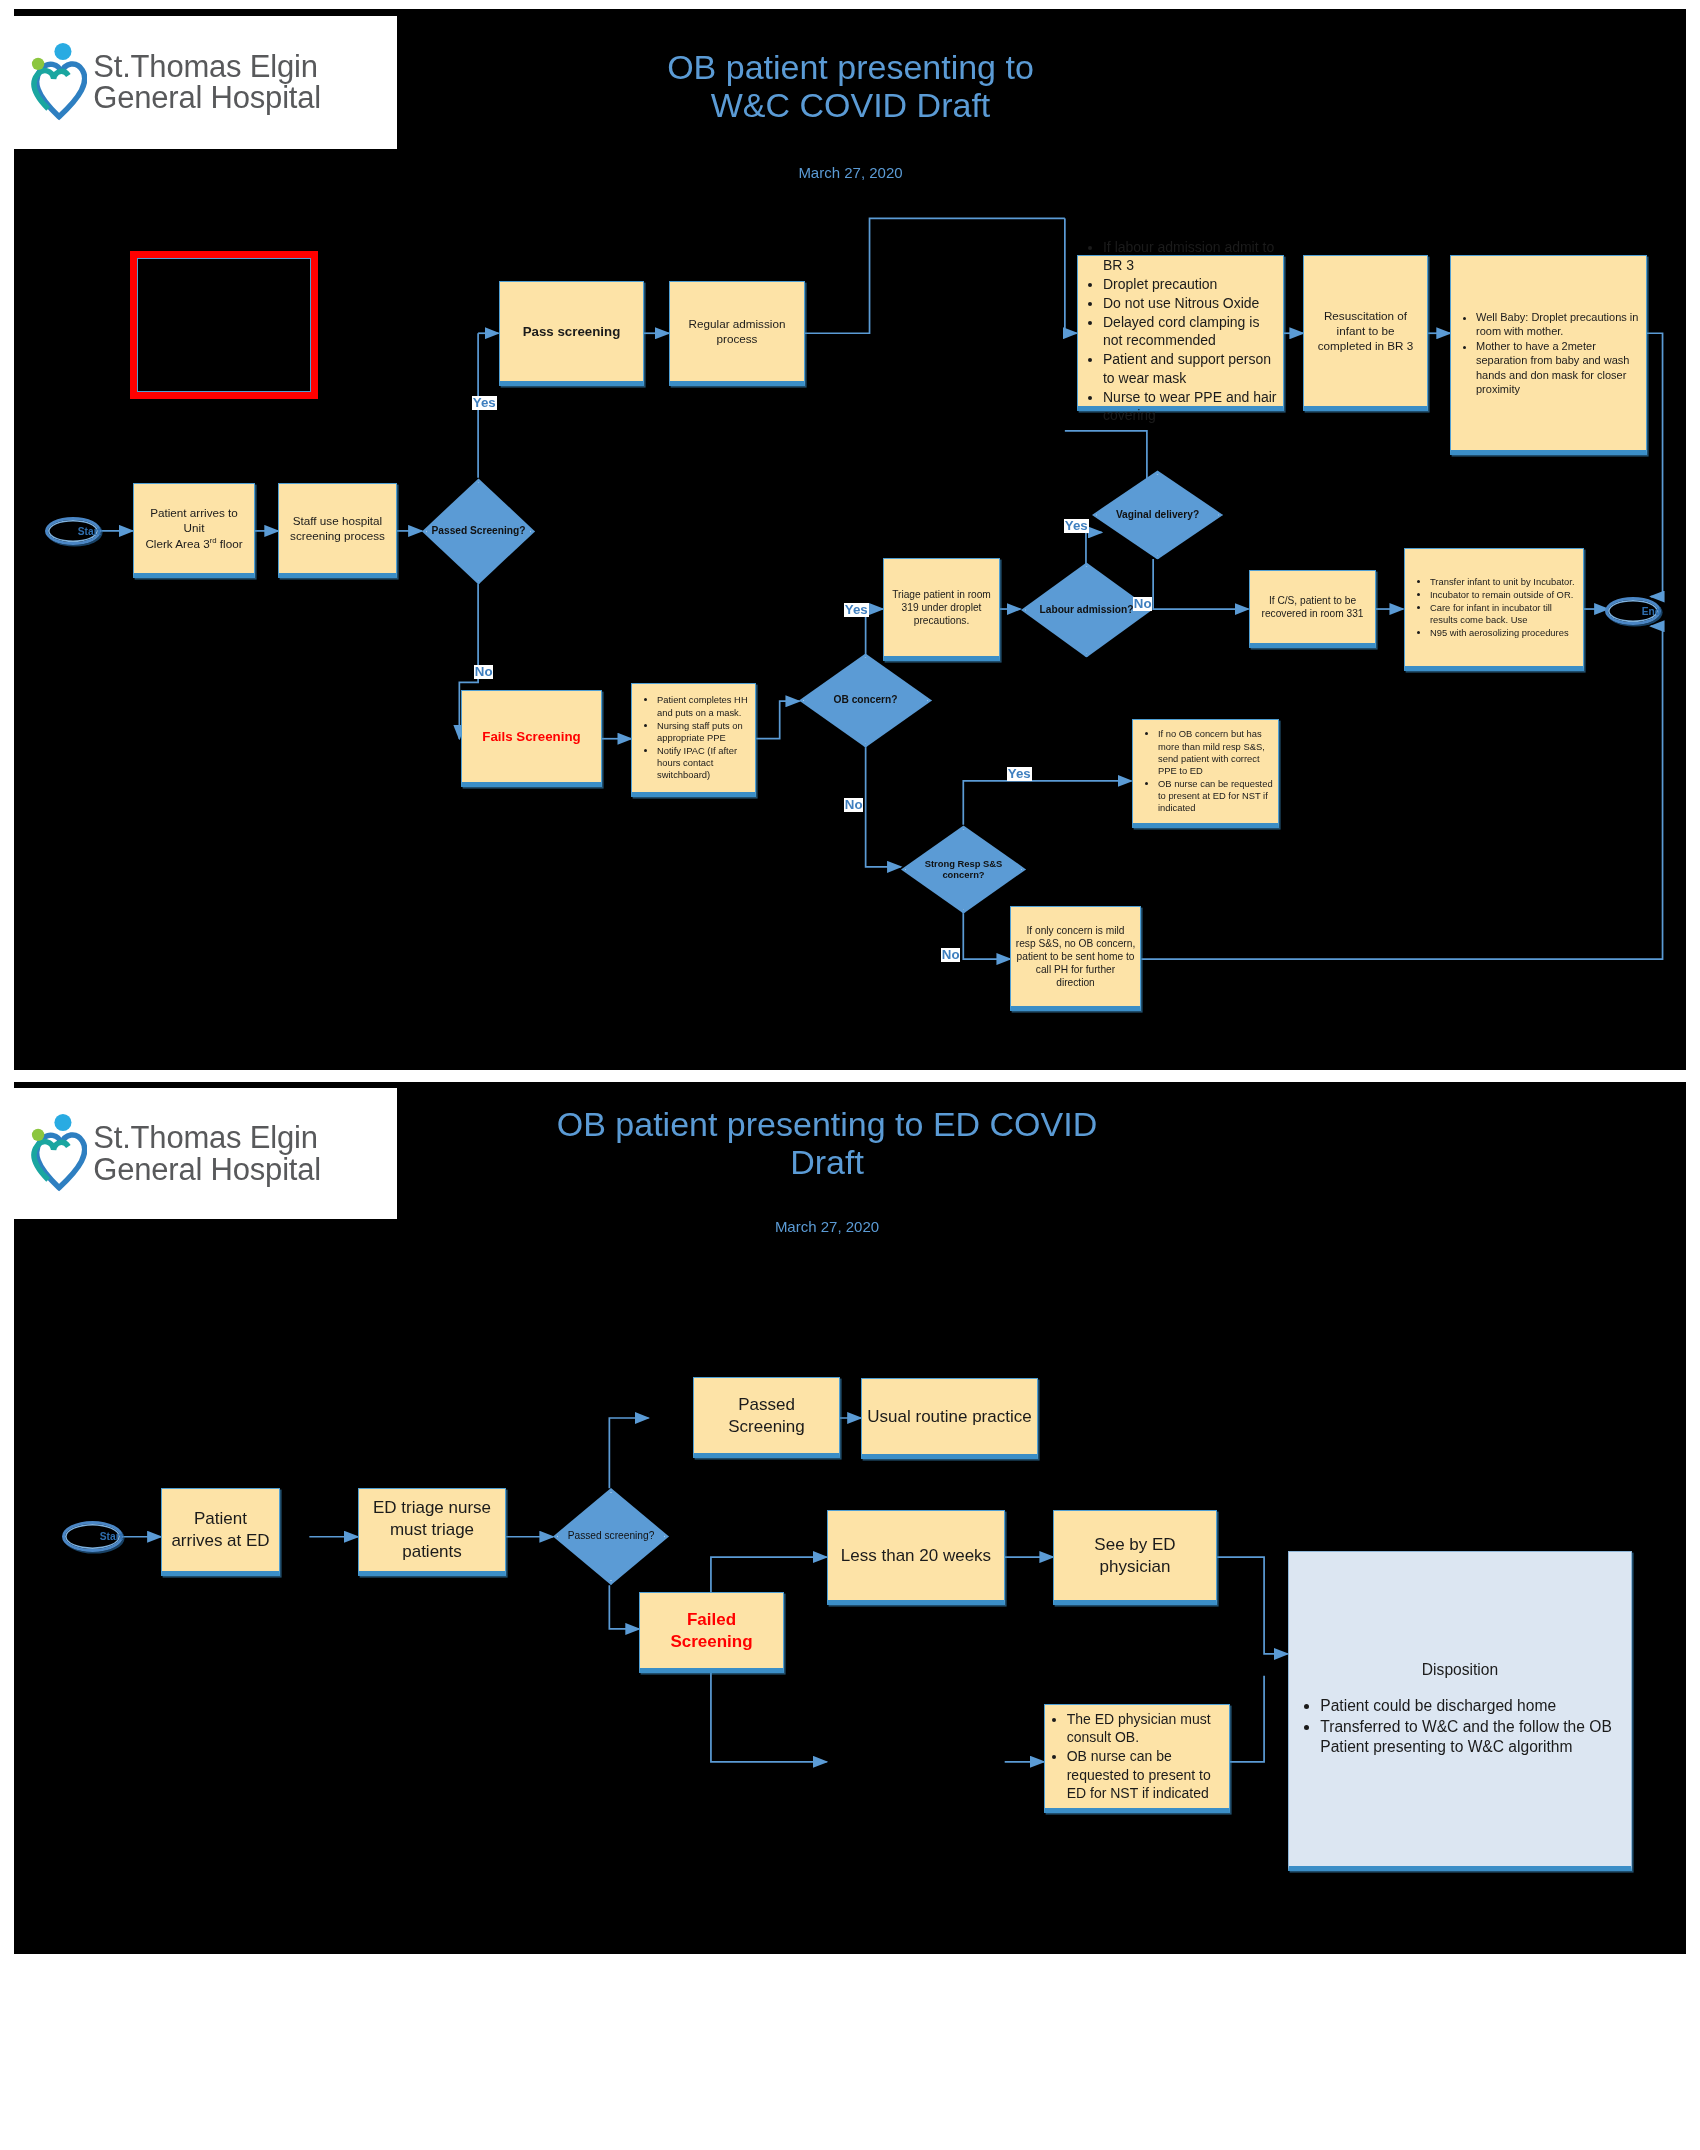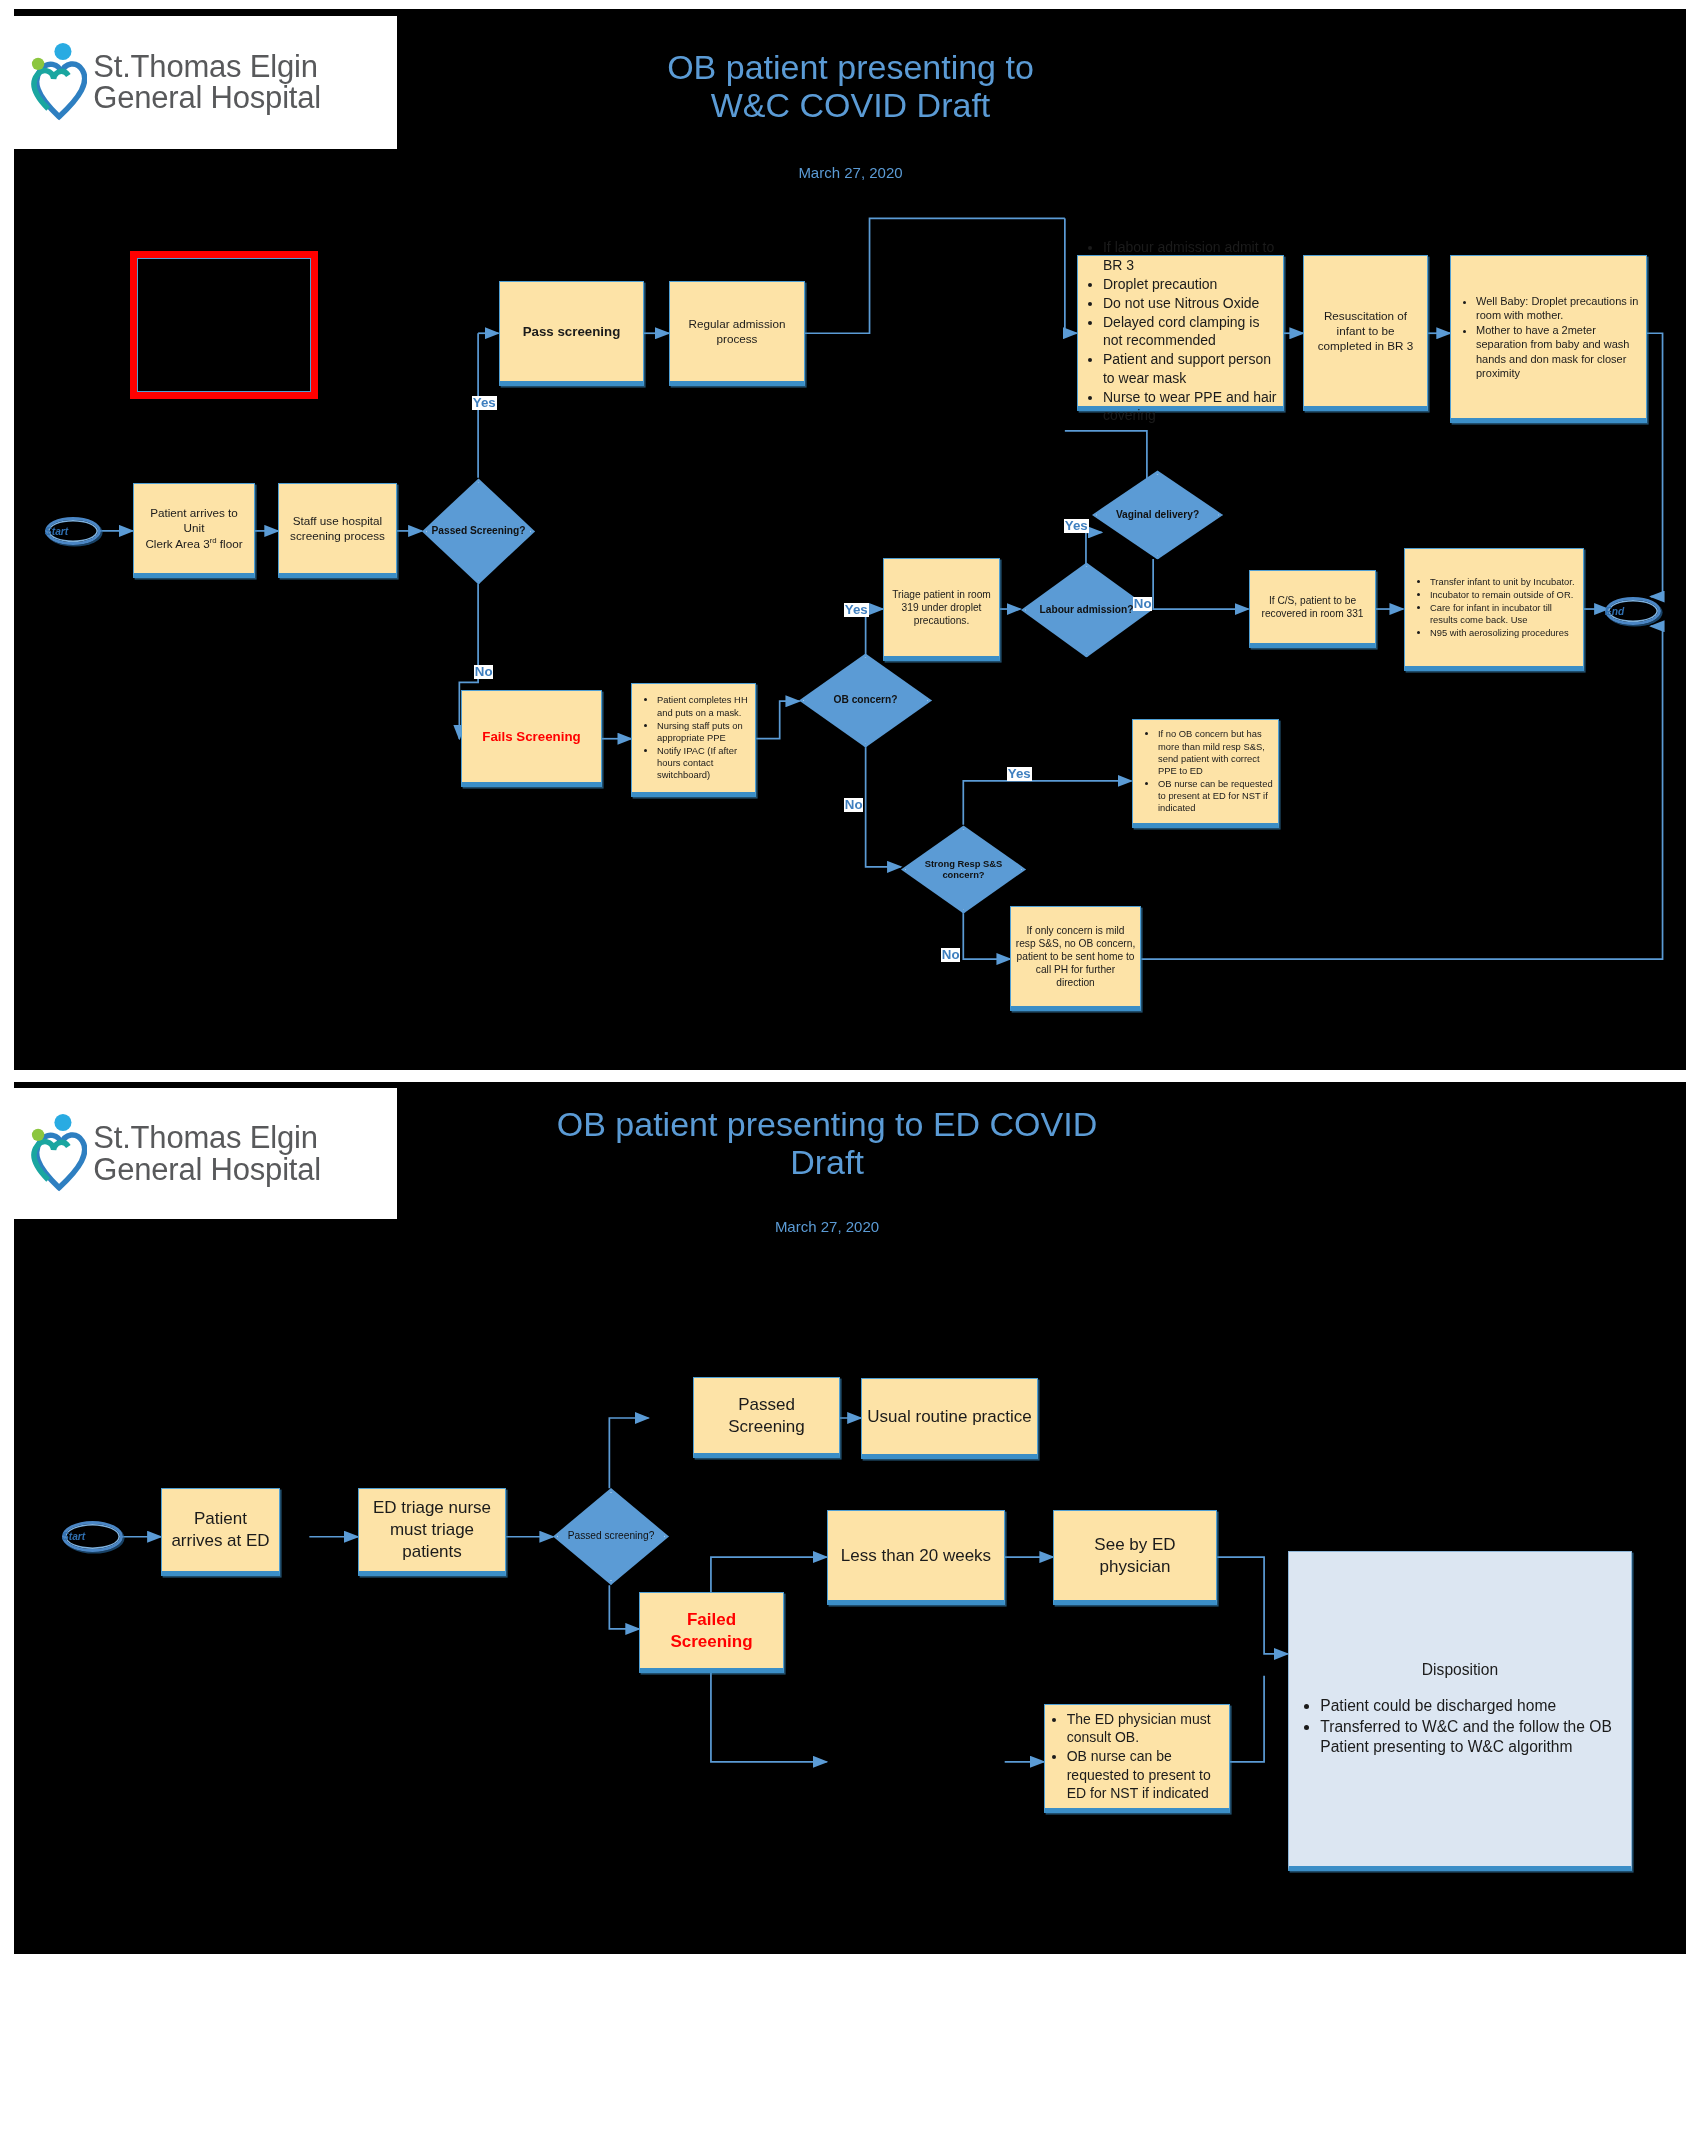--- a/index.html
+++ b/index.html
@@ -39,21 +39,21 @@
   
   .diamond{position:absolute;display:flex;align-items:center;justify-content:center;}
   .diamond .shape{position:absolute;inset:0;background:#5b9bd5;
      clip-path:polygon(50% 0,100% 50%,50% 100%,0 50%);
      box-shadow:2.3px 2.3px 0 rgba(40,110,170,.8);}
   .diamond .shape:after{content:"";position:absolute;inset:3.9px;border:0.8px solid rgba(255,255,255,.55);
      clip-path:polygon(50% 0,100% 50%,50% 100%,0 50%);}
   .diamond .dlabel{position:relative;z-index:2;text-align:center;color:#111;font-weight:bold;line-height:1.2;padding:0 4.7px;font-family:"Liberation Sans",sans-serif;}
 
   
-  .term{position:absolute;display:flex;align-items:center;justify-content:flex-start;font-style:italic;}
+  .term{position:absolute;display:flex;align-items:center;justify-content:flex-end;}
   .term .ring{position:absolute;inset:0;border:3.9px solid #4a86c5;border-radius:50%;
      box-shadow:inset 0 0 0 1.6px #7fb2de, 1.6px 1.6px 0 rgba(40,110,170,.6);}
   .term .tlabel{position:relative;z-index:2;color:#2f6fb0;font-weight:bold;font-size:10.2px;font-family:"Liberation Sans",sans-serif;}
 
   
   .elabel{position:absolute;background:#ffffff;color:#3f7fbf;font-weight:bold;font-size:13.3px;
           padding:0 0.8px;line-height:1.05;font-family:"Liberation Sans",sans-serif;}
 
   svg.wires{position:absolute;left:0;top:0;overflow:visible;pointer-events:none;}
   svg.wires path,svg.wires line{fill:none;stroke:#5b9bd5;stroke-width:2.2;}
@@ -183,21 +183,21 @@
           <li>Patient and  support person to wear mask</li>
           <li>Nurse to wear PPE and hair covering</li>
         </ul>
       </div>
     </div>
 
     <div class="node" style="left:1289px;top:246px;width:125px;height:156px;font-size:11.7px;">
       <div class="inner">Resuscitation of infant to be completed in BR 3</div>
     </div>
 
-    <div class="node listbox" style="left:1436px;top:246px;width:197px;height:168px;font-size:11px;align-items:center;">
+    <div class="node listbox" style="left:1436px;top:246px;width:197px;height:200px;font-size:11px;align-items:center;">
       <div class="inner">
         <ul>
           <li>Well Baby: Droplet precautions in room with mother.</li>
           <li>Mother to have a 2meter separation from baby and wash hands and don mask for closer proximity</li>
         </ul>
       </div>
     </div>
 
     <div class="node" style="left:447px;top:681px;width:141px;height:97px;font-size:13.3px;">
       <div class="inner bold-red">Fails Screening</div>

